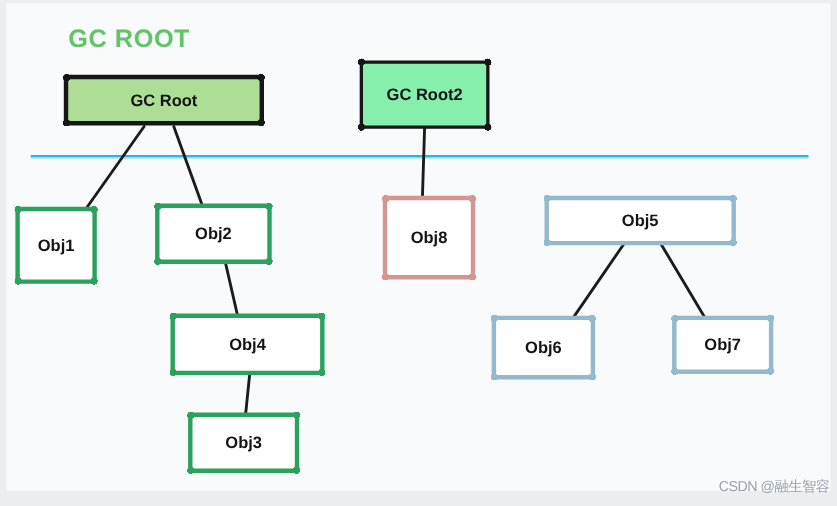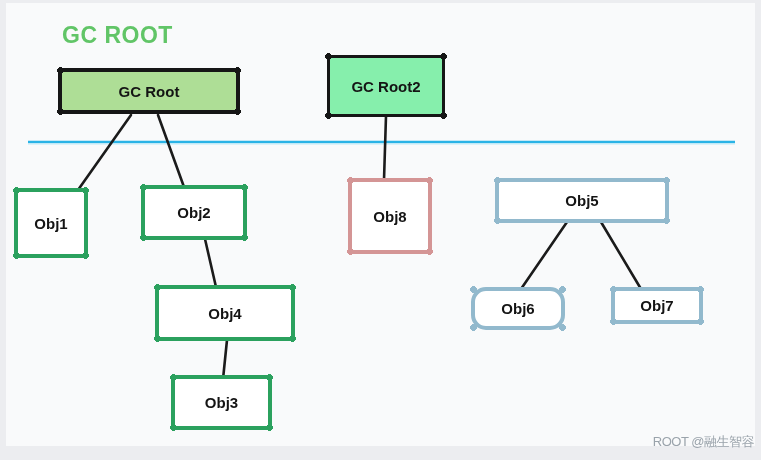--- a/index.html
+++ b/index.html
@@ -39,22 +39,22 @@
   .node::after  { bottom:-6px; }
 
   .n-gcroot  { left:58px;  top:68px;  width:182px; height:46px; color:#161616; background:#aede96; }
   .n-gcroot2 { left:327px; top:55px;  width:118px; height:62px; color:#161616; background:#86efac; border-width:3px; }
   .n-obj1 { left:14px;  top:188px; width:74px;  height:70px; color:#2ba15e; }
   .n-obj2 { left:141px; top:185px; width:106px; height:55px; color:#2ba15e; }
   .n-obj4 { left:155px; top:285px; width:140px; height:56px; color:#2ba15e; }
   .n-obj3 { left:171px; top:375px; width:101px; height:55px; color:#2ba15e; }
   .n-obj8 { left:348px; top:178px; width:84px;  height:76px; color:#d49595; }
   .n-obj5 { left:495px; top:178px; width:174px; height:45px; color:#92b9cd; }
-  .n-obj6 { left:471px; top:287px; width:94px;  height:43px; color:#92b9cd;border-radius:15px; }
-  .n-obj7 { left:611px; top:287px; width:92px;  height:37px; color:#92b9cd; }
+  .n-obj6 { left:447px; top:287px; width:94px;  height:58px; color:#92b9cd; }
+  .n-obj7 { left:611px; top:287px; width:92px;  height:53px; color:#92b9cd; }
 
   .watermark {
     position:absolute; right:7px; top:433px;
     font-size:13px; color:#9aa3ab; letter-spacing:-0.5px;
   }
 </style>
 </head>
 <body>
 
 <div class="stage">
@@ -98,14 +98,14 @@
   <div class="node n-obj5">
     <span class="lbl">Obj5</span>
   </div>
   <div class="node n-obj6">
     <span class="lbl">Obj6</span>
   </div>
   <div class="node n-obj7">
     <span class="lbl">Obj7</span>
   </div>
 
-  <div class="watermark">ROOT @融生智容</div>
+  <div class="watermark">CSDN @融生智容</div>
 </div>
 
 </body></html>

